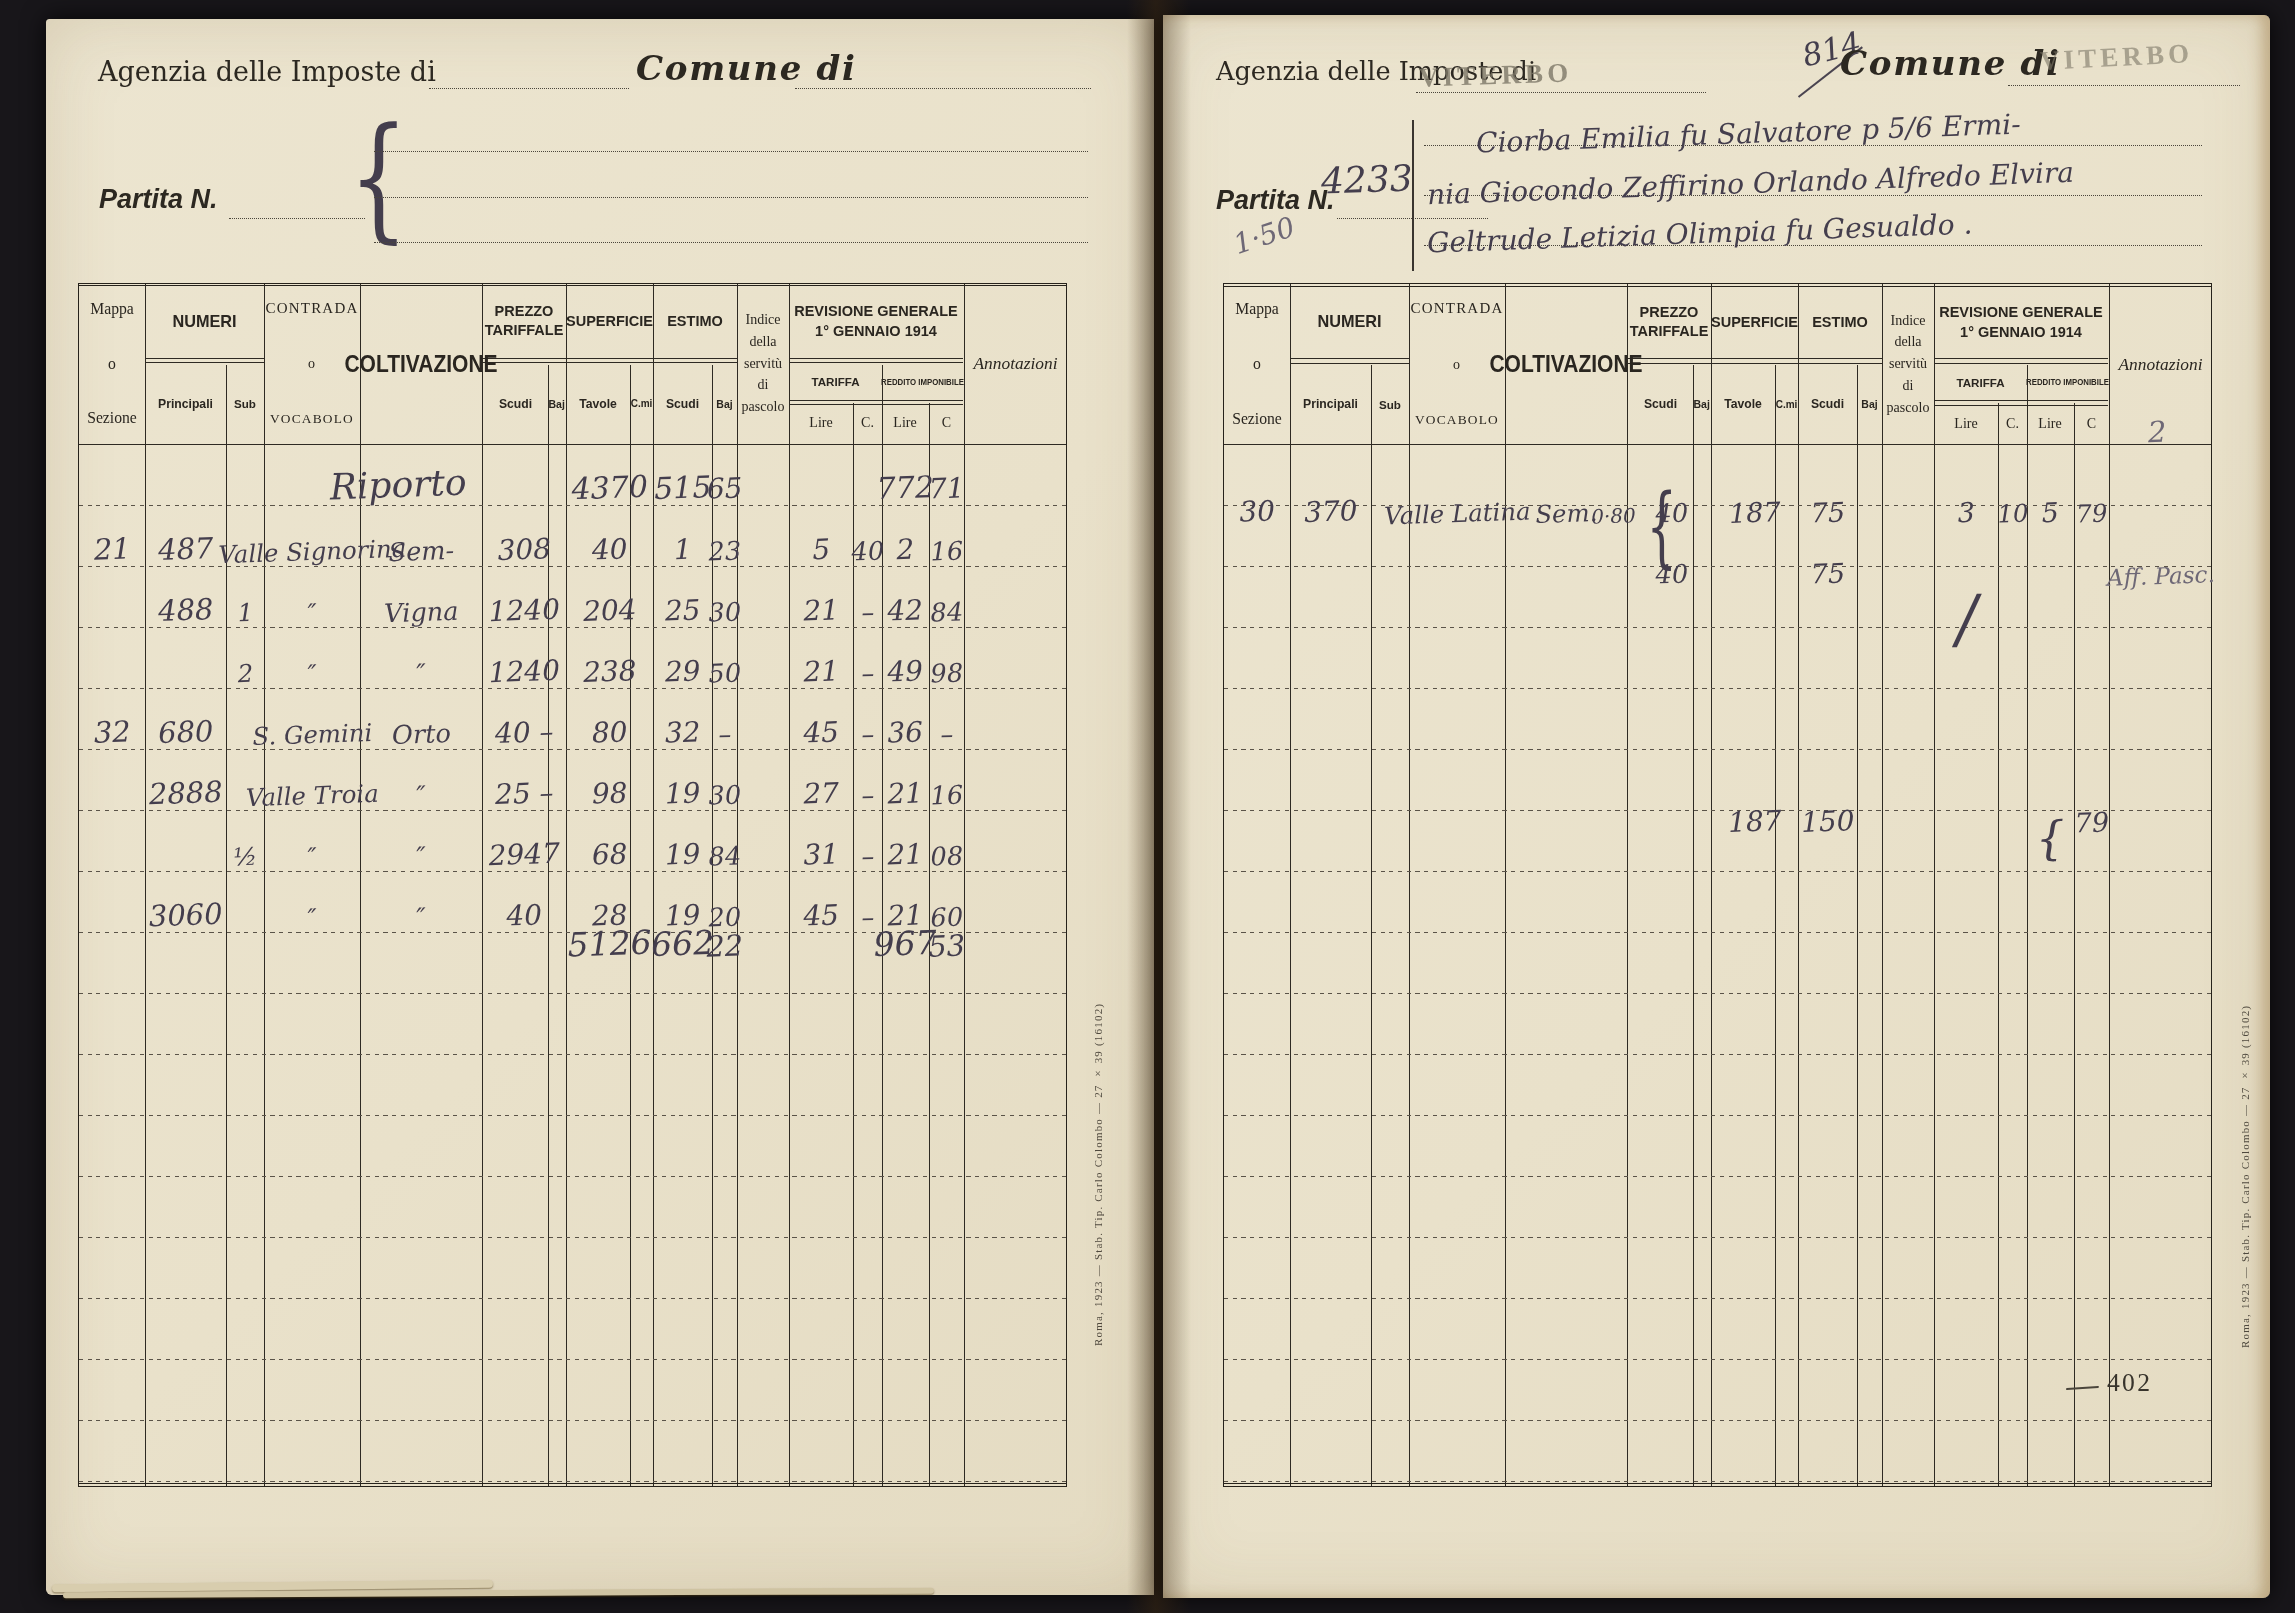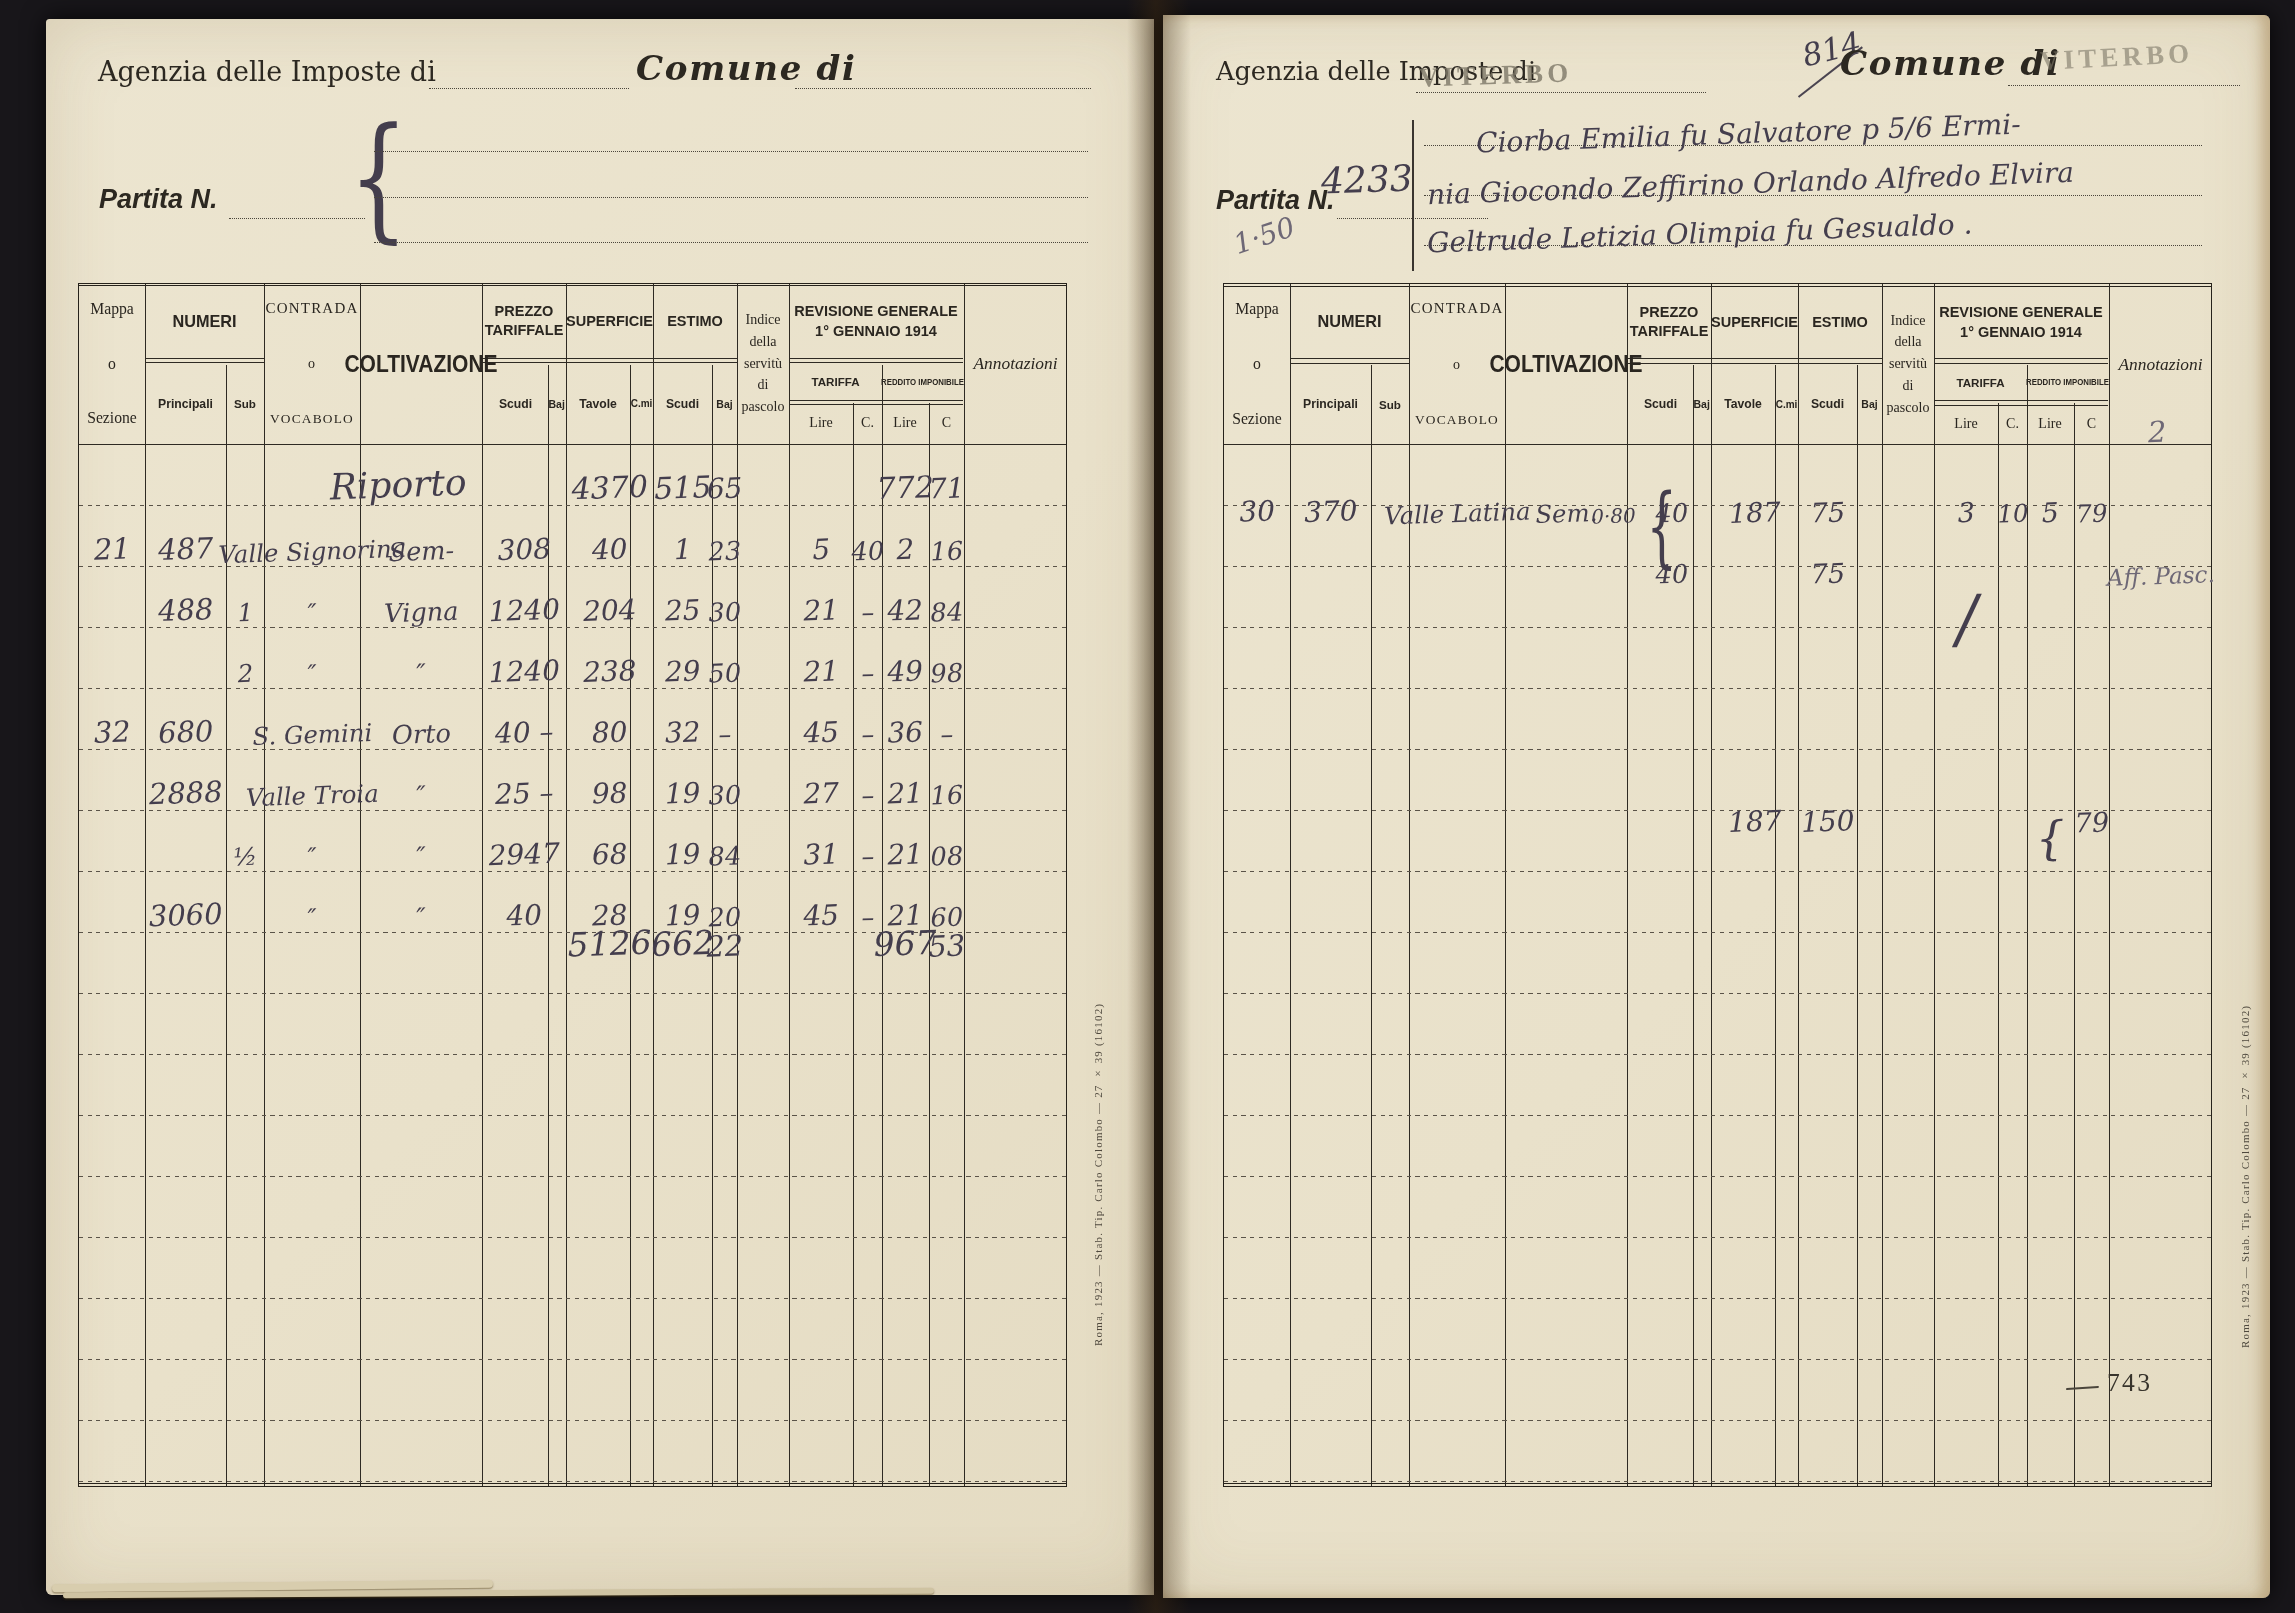--- a/index.html
+++ b/index.html
@@ -411,21 +411,21 @@
         <span class="cell hw pencil c-annot" style="font-size:23px;">Aff. Pasc.</span>
       </div>
       <div class="hwrow" style="top:505px">
         <span class="cell hw ink c-sup" style="font-size:28px;">187</span>
         <span class="cell hw ink c-est-s" style="font-size:28px;">150</span>
         <span class="cell hw ink c-red-l" style="font-size:46px;height:76px;">{</span>
         <span class="cell hw ink c-red-c" style="font-size:27px;">79</span>
       </div>
     </div>
 
-    <div class="print" style="left:944px;top:1353px;font-size:25.6px;letter-spacing:2.3px;color:#38342c;">743</div>
+    <div class="print" style="left:944px;top:1353px;font-size:25.6px;letter-spacing:2.3px;color:#38342c;">402</div>
     <div style="position:absolute;left:903px;top:1372px;width:33px;height:1.7px;background:#4b463c;transform:rotate(-4deg);border-radius:1.2px;"></div>
 
     <div class="imprint" style="left:1076px;top:967px;height:366px;">Roma, 1923 — Stab. Tip. Carlo Colombo — 27 × 39 (16102)</div>
   </div>
 
   <div class="gutter"></div>
 </div>
 
 
 </body></html>

